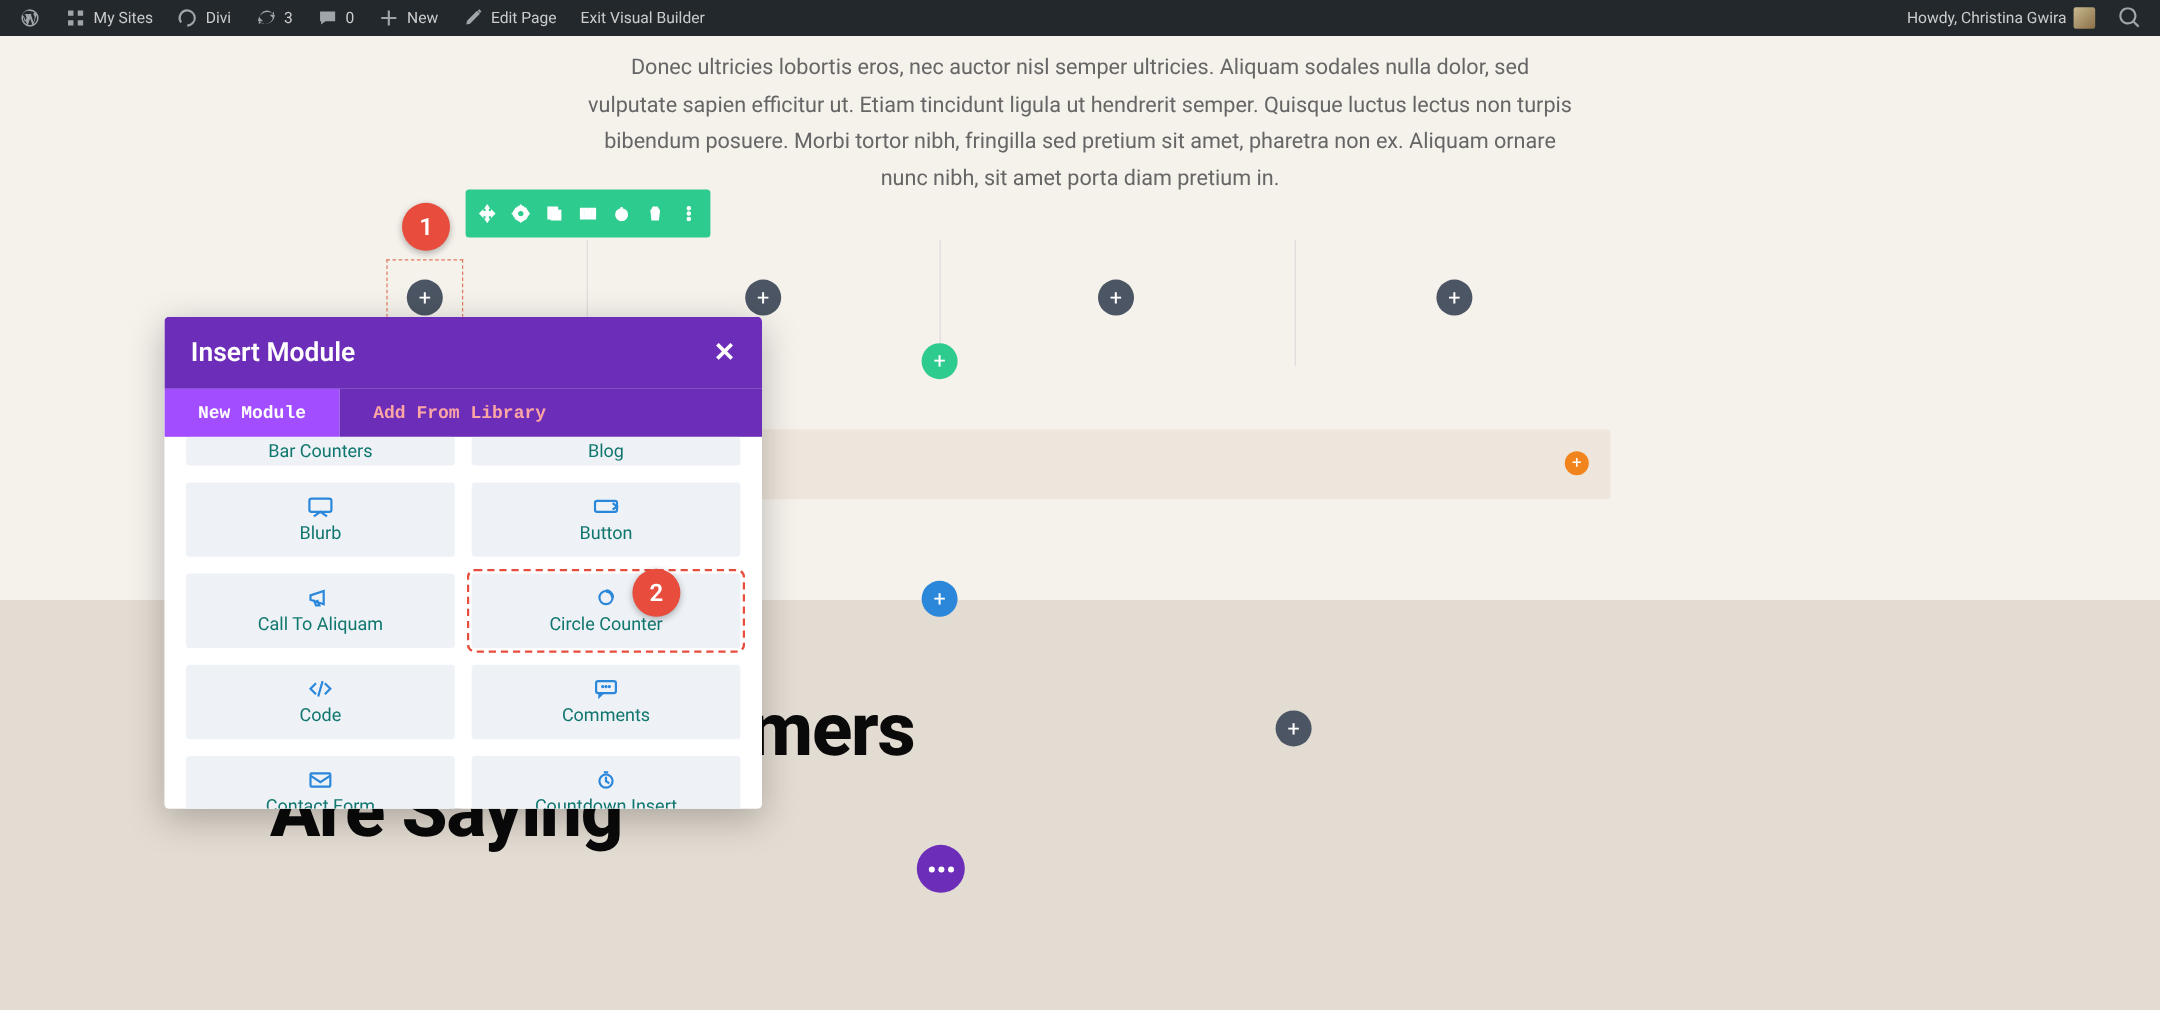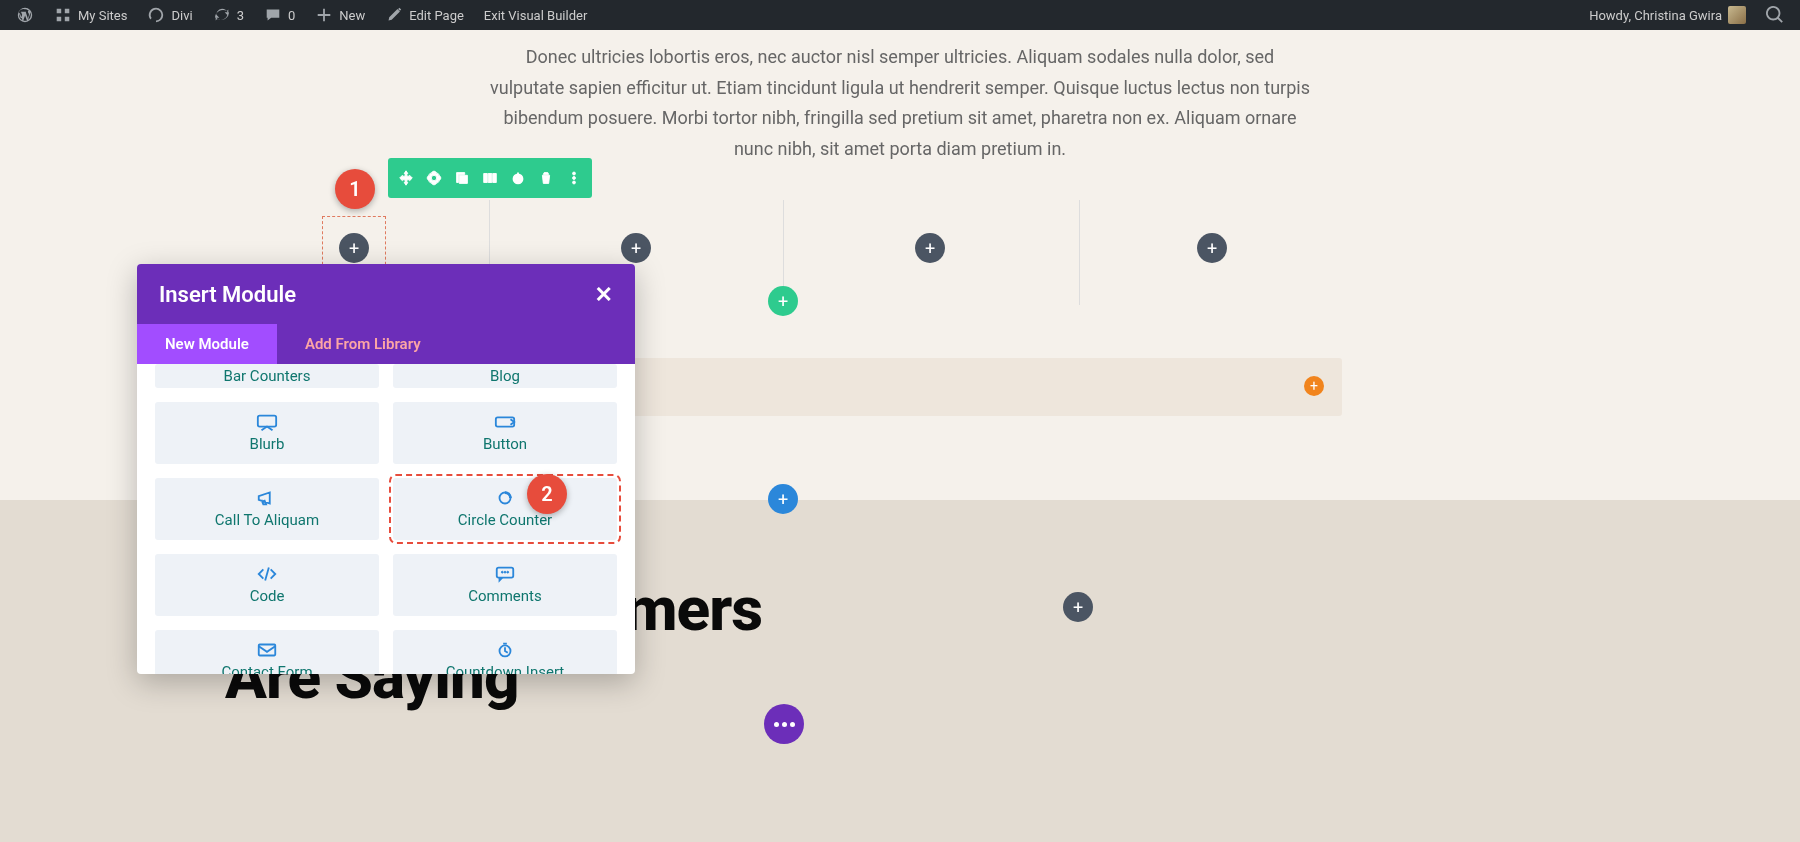--- a/index.html
+++ b/index.html
@@ -44,21 +44,21 @@
   .lower { position: absolute; top: 470px; left: 0; right: 0; height: 400px; background: #e3dcd2; }
 
   
   .fab { position: absolute; width: 40px; height: 40px; border-radius: 50%; background: #6c2eb9; display: flex; align-items: center; justify-content: center; cursor: pointer; gap: 3px; }
   .fab span { width: 5px; height: 5px; border-radius: 50%; background: #fff; }
 
   
   .popover { position: absolute; top: 234px; left: 137px; width: 498px; background: #fff; box-shadow: 0 8px 30px rgba(0,0,0,0.25); border-radius: 4px; overflow: hidden; }
   .pop-header { background: #6c2eb9; color: #fff; height: 60px; display: flex; align-items: center; justify-content: space-between; padding: 0 22px; font-size: 22px; font-weight: 600; }
   .pop-close { cursor: pointer; font-size: 22px; }
-  .pop-tabs { display: flex; height: 40px; }
+  .pop-tabs { display: flex; height: 40px; font-family: Liberation Mono, monospace; }
   .pop-tab { flex: 0 0 auto; padding: 0 28px; display: flex; align-items: center; font-size: 15px; font-weight: 600; cursor: pointer; }
   .pop-tab.active { background: #a24dff; color: #fff; }
   .pop-tab.inactive { background: #6c2eb9; color: #fca5a5; flex: 1; }
   .pop-body { padding: 0 18px 18px; max-height: 310px; overflow: hidden; }
   .mod-grid { display: grid; grid-template-columns: 1fr 1fr; gap: 14px; }
   .mod-item { background: #eef2f7; border-radius: 3px; height: 62px; display: flex; flex-direction: column; align-items: center; justify-content: center; gap: 4px; cursor: pointer; font-size: 15px; color: #0f766e; }
   .mod-item svg { width: 22px; height: 18px; fill: #2b87da; stroke: #2b87da; }
   .mod-row-top { display: grid; grid-template-columns: 1fr 1fr; gap: 14px; margin-bottom: 14px; }
   .mod-row-top .mod-item { height: 24px; }
   .mod-dashed { outline: 2px dashed #e74c3c; outline-offset: 2px; }

